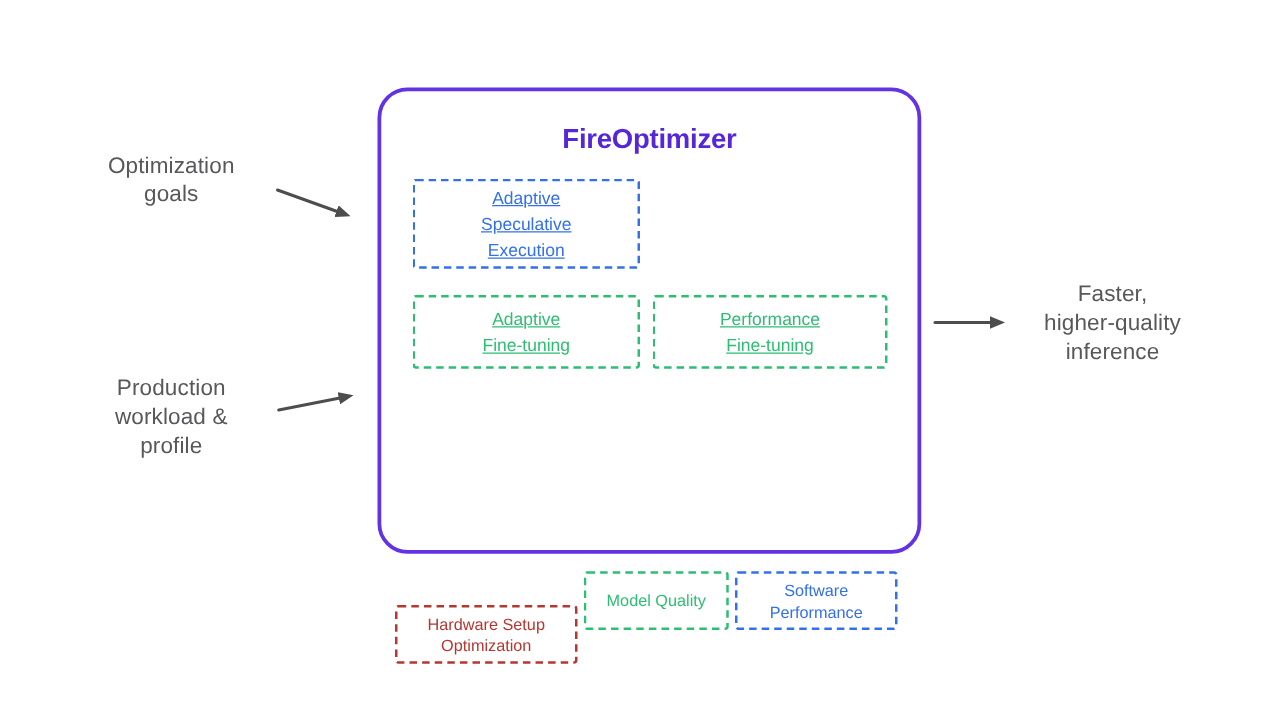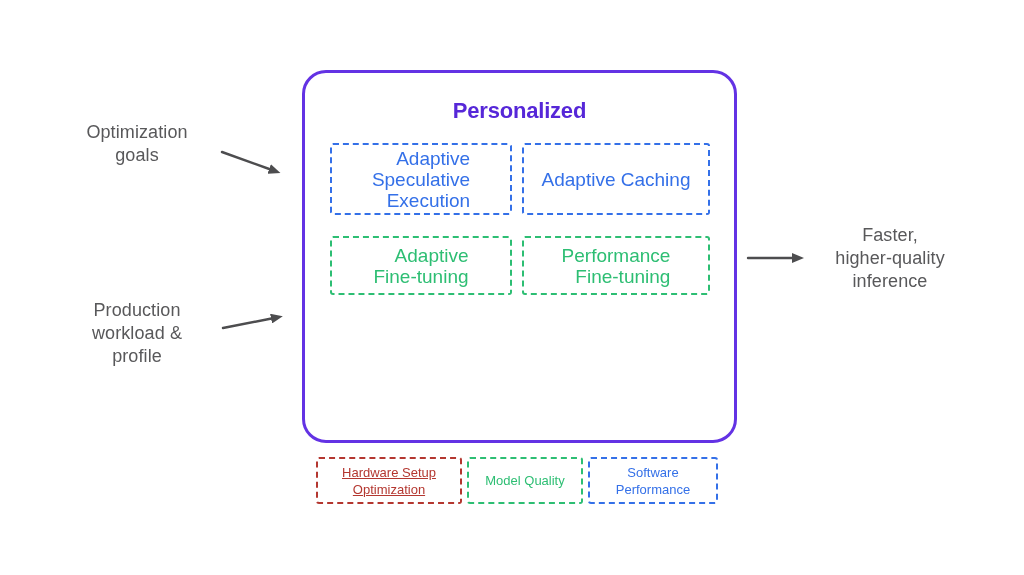--- a/index.html
+++ b/index.html
@@ -46,25 +46,26 @@
     letter-spacing: -0.2px;
   }
   .module {
     position: absolute;
     box-sizing: border-box;
     border: 2px dashed;
     border-radius: 3px;
     display: flex;
     align-items: center;
     justify-content: center;
-    text-align: right;
-    font-size: 19px;
+    text-align: center;
+    font-size: 14px;
     line-height: 21px;
     white-space: pre-line;
     background: #ffffff;
+    text-decoration: underline;
   }
   .cat-software { border-color: var(--software-performance); color: var(--software-performance); }
   .cat-model    { border-color: var(--model-quality);        color: var(--model-quality); }
   .cat-hardware { border-color: var(--hardware-setup);       color: var(--hardware-setup); }
   .legend-box {
     position: absolute;
     box-sizing: border-box;
     border: 2px dashed;
     border-radius: 3px;
     display: flex;
@@ -98,38 +99,37 @@
 
   <div class="side-label" style="left:57px; top:299px; width:160px;">Production
 workload &amp;
 profile</div>
 
   <div class="side-label" style="left:805px; top:224px; width:170px;">Faster,
 higher-quality
 inference</div>
 
   <div class="main-box">
-    <div class="main-title">Personalized</div>
+    <div class="main-title">FireOptimizer</div>
 
     <div class="module cat-software" style="left:25px; top:70px; width:182px; height:72px;">Adaptive
 Speculative
 Execution</div>
 
-    <div class="module cat-software" style="left:217px; top:70px; width:188px; height:72px;">Adaptive Caching</div>
 
     <div class="module cat-model" style="left:25px; top:163px; width:182px; height:59px;">Adaptive
 Fine-tuning</div>
 
     <div class="module cat-model" style="left:217px; top:163px; width:188px; height:59px;">Performance
 Fine-tuning</div>
 
 
   </div>
 
-  <div class="legend-box cat-hardware" style="left:316px; top:457px; width:146px; height:47px;text-decoration:underline;">Hardware Setup
+  <div class="legend-box cat-hardware" style="left:316px; top:484px; width:146px; height:47px;">Hardware Setup
 Optimization</div>
 
   <div class="legend-box cat-software" style="left:588px; top:457px; width:130px; height:47px;">Software
 Performance</div>
 
   <div class="legend-box cat-model" style="left:467px; top:457px; width:116px; height:47px;">Model Quality</div>
 
 </div>
 
 </body></html>

